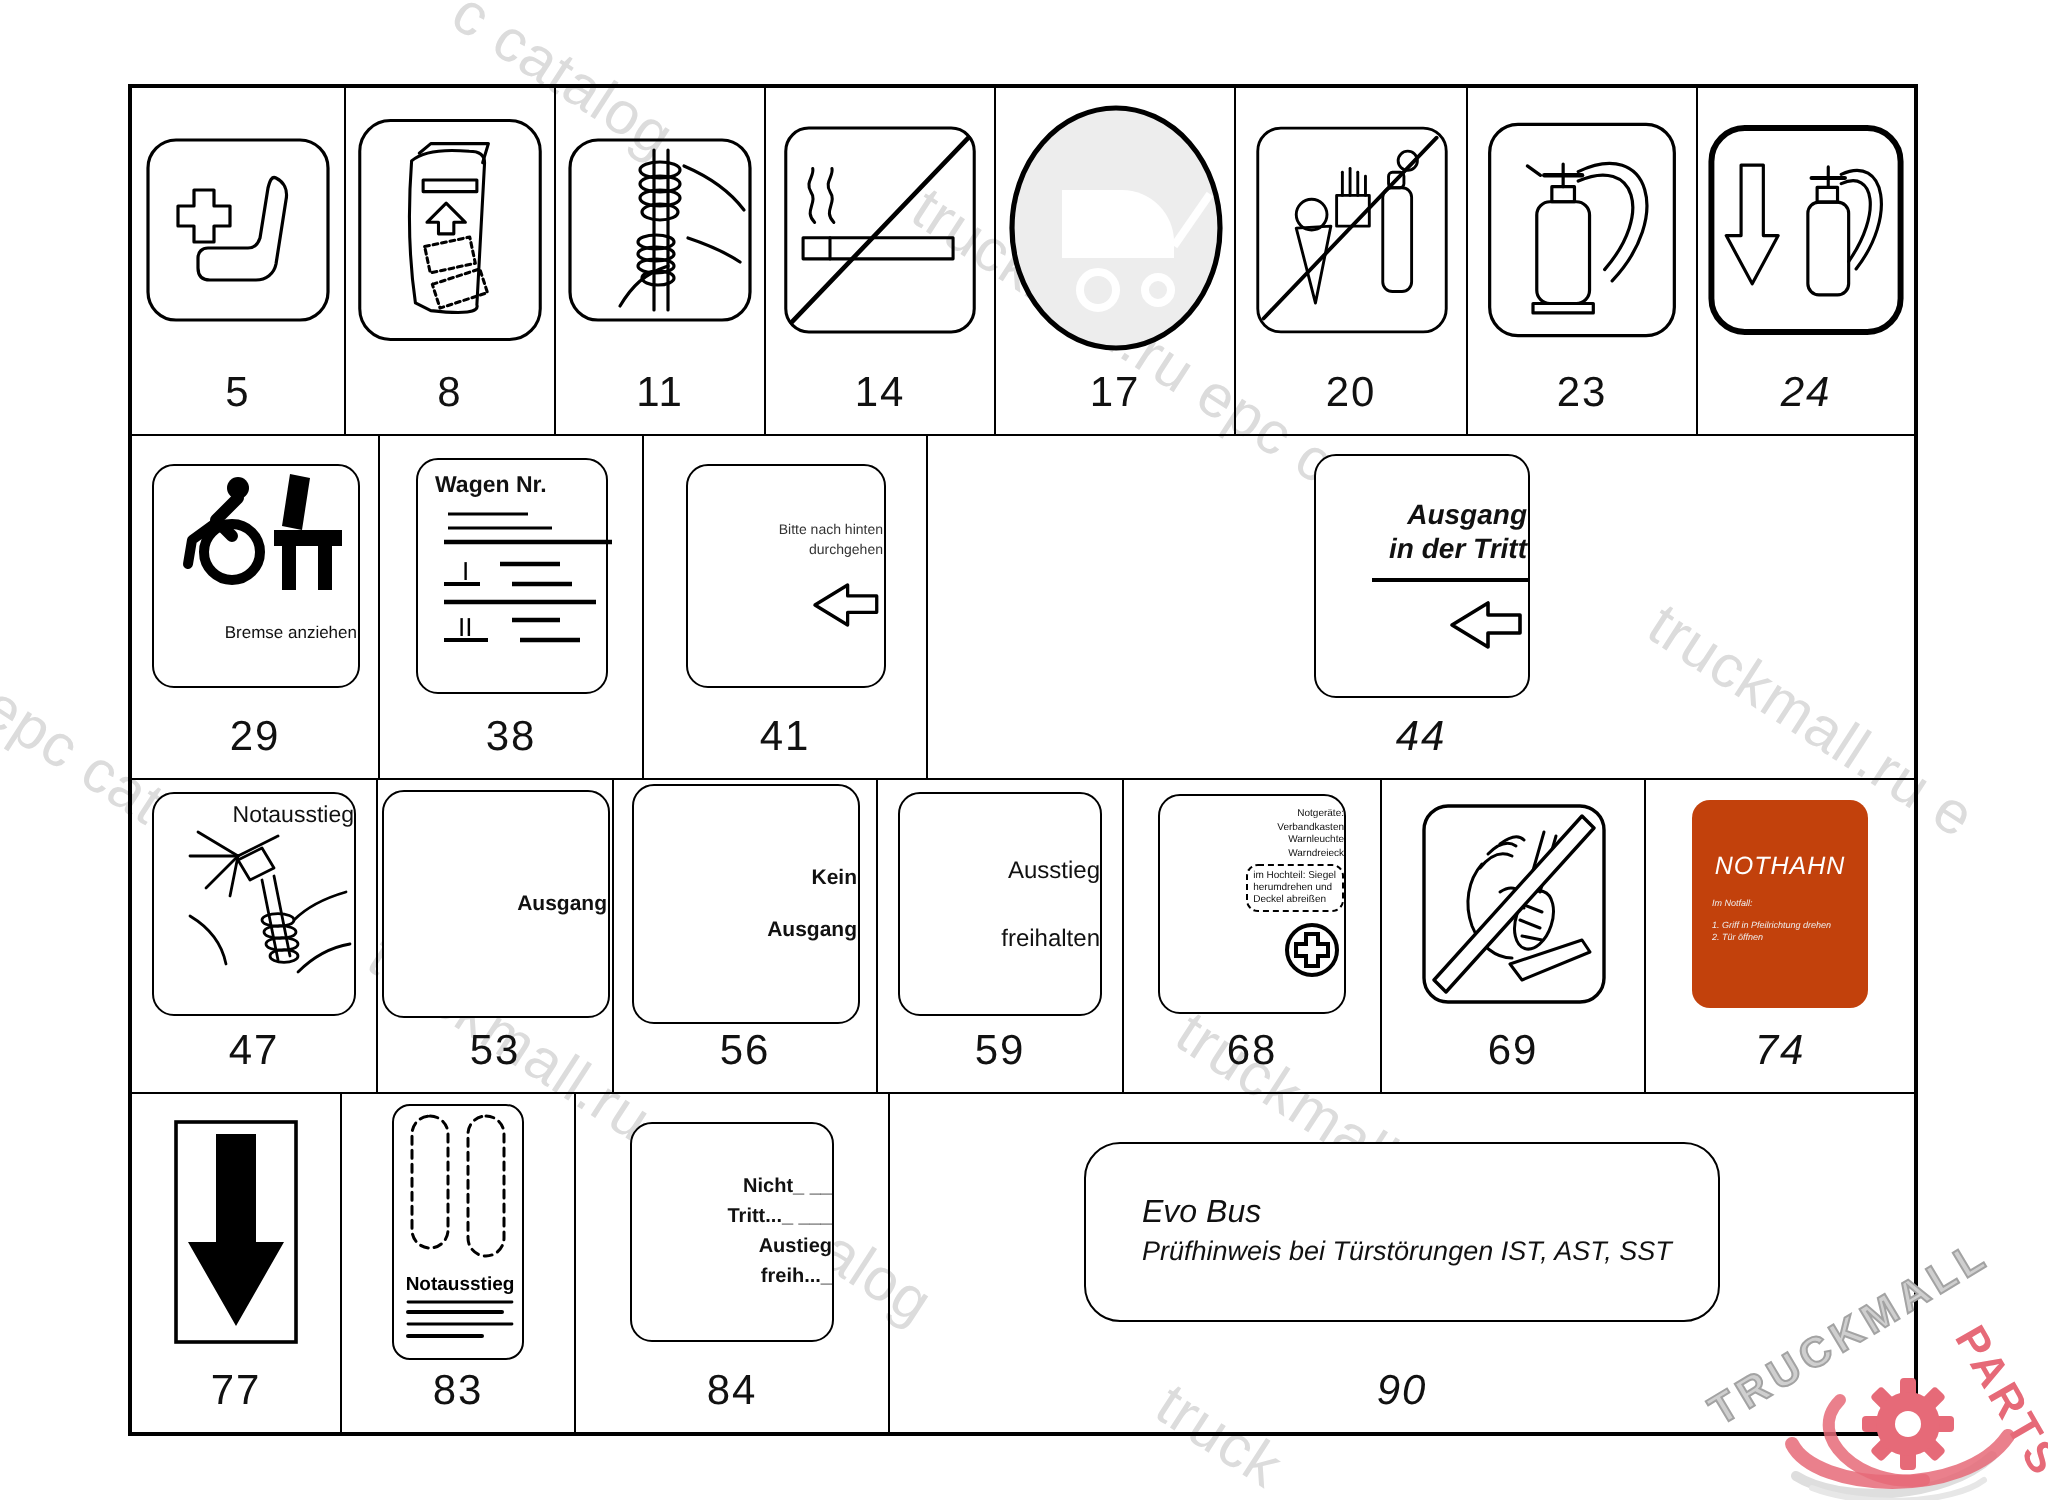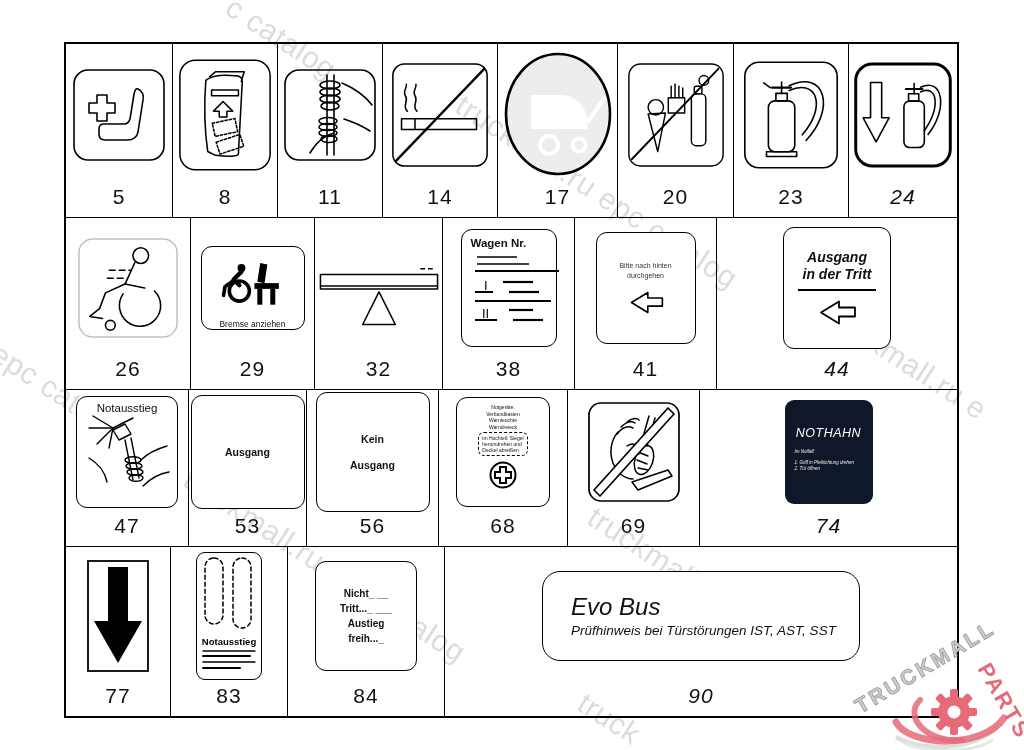--- a/index.html
+++ b/index.html
@@ -13,21 +13,21 @@
         box-sizing:border-box;z-index:1;}
   .row{display:flex;box-sizing:border-box;border-bottom:1.4px solid #000;}
   .row:last-child{border-bottom:none;}
   .cell{box-sizing:border-box;border-right:1.4px solid #000;display:flex;flex-direction:column;
         align-items:center;justify-content:flex-end;position:relative;}
   .cell:last-child{border-right:none;flex:1;font-style:italic;}
   .art{flex:1;display:flex;align-items:center;justify-content:center;width:100%;}
   .num{font-size:21px;margin-bottom:8px;letter-spacing:1px;}
   
   .card{border:1.7px solid #000;border-radius:11px;background:#fff;box-sizing:border-box;
-        display:flex;flex-direction:column;align-items:center;}
+        display:flex;flex-direction:column;align-items:flex-end;}
   svg{display:block;}
   .rule{border-top:2px solid #000;}
   
   .s35{width:96px;height:108px;justify-content:center;font-size:10px;line-height:13px;text-align:center;}
   .s35 .l1{font-size:11px;font-weight:bold;}
   
   .s38{width:96px;height:118px;align-items:flex-start;padding:7px 0 0 9px;}
   .s38 .ttl{font-size:11.5px;font-weight:bold;}
   
   .s41{width:100px;height:112px;justify-content:center;font-size:7px;line-height:10px;text-align:center;color:#333;}
@@ -36,30 +36,30 @@
   
   .s47{width:102px;height:112px;padding-top:5px;font-size:11.5px;}
   
   .s53{width:114px;height:114px;justify-content:center;font-size:10.5px;font-weight:bold;}
   .s56{width:114px;height:120px;justify-content:center;font-size:10.5px;font-weight:bold;line-height:26px;}
   .s59{width:102px;height:112px;justify-content:center;font-size:12px;line-height:34px;}
   
   .s68{width:94px;height:110px;padding-top:6px;font-size:5px;line-height:6.5px;text-align:center;}
   .s68 .dbox{border:1px dashed #000;border-radius:6px;padding:2px 3px;margin-top:2px;font-size:5px;line-height:6px;text-align:left;}
   
-  .s74{width:88px;height:104px;background:#0f172a;border-radius:9px;color:#fff;align-items:center;border:none;}
+  .s74{width:88px;height:104px;background:#c2410c;border-radius:9px;color:#fff;align-items:center;border:none;}
   .s74 .ttl{font-size:12.5px;margin-top:26px;letter-spacing:.5px;}
   .s74 .tiny{font-size:4.5px;line-height:6px;align-self:flex-start;padding-left:10px;margin-top:9px;color:#eee;}
   
   .s83{width:66px;height:128px;border-radius:9px;}
   
   .s84{width:102px;height:110px;justify-content:center;font-size:10px;font-weight:bold;line-height:15px;text-align:center;}
   
   .s90{width:318px;height:90px;border-radius:18px;align-items:flex-start;padding-left:28px;justify-content:center;}
-  .s90 .ttl{font-size:24px;}
+  .s90 .ttl{font-size:16px;}
   .s90 .sub{font-size:13.5px;margin-top:2px;}
   
   .logo{position:absolute;left:835px;top:640px;width:190px;height:110px;z-index:2;}
   .logo .w1{position:absolute;left:22px;top:56px;font-size:21px;font-weight:bold;letter-spacing:3px;
             color:#cfcfcf;-webkit-text-stroke:1px #a3a3a3;transform:rotate(-31deg);transform-origin:0 50%;}
   .logo .w2{position:absolute;left:148px;top:12px;font-size:22px;font-weight:bold;letter-spacing:2px;
             color:#e66a78;transform:rotate(60deg);transform-origin:0 50%;}
   .logo svg{position:absolute;left:55px;top:40px;}
 </style>
 </head>
@@ -203,67 +203,40 @@
             <path d="M74 29 C98 18 104 52 82 80"></path>
             <path d="M74 34 C92 26 96 50 78 76"></path>
           </svg>
         </div>
         <div class="num">24</div>
       </div>
     </div>
 
     <div class="row" style="height:172px">
 
-      <div class="cell" style="width:125px">
-        <div class="art">
-          <svg width="104" height="104" viewBox="0 0 106 106" fill="none" stroke="#000" stroke-width="1.6" stroke-linejoin="round" stroke-linecap="round">
-            <rect x="3" y="3" width="100" height="100" rx="14" stroke="#c3c3c3"></rect>
-            <circle cx="66" cy="20" r="8"></circle>
-            <line x1="60" y1="27" x2="50" y2="49"></line>
-            <line x1="34" y1="35" x2="56" y2="35" stroke-dasharray="6,4"></line>
-            <line x1="32" y1="43" x2="52" y2="43" stroke-dasharray="6,4"></line>
-            <line x1="50" y1="49" x2="70" y2="53"></line>
-            <path d="M48 59 A21 21 0 1 0 80 56"></path>
-            <path d="M50 49 L30 58 L24 74 L14 82 L27 84"></path>
-            <circle cx="35" cy="91" r="5"></circle>
-          </svg>
-        </div>
-        <div class="num">26</div>
-      </div>
 
       <div class="cell" style="width:124px">
         <div class="art">
-          <div class="card" style="width:104px;height:84px;padding-top:16px">
+          <div class="card" style="width:104px;height:112px;padding-top:4px">
             <svg width="88" height="64" viewBox="0 0 88 64" fill="none" stroke="#000" stroke-linejoin="round" stroke-linecap="round">
               <circle cx="28" cy="7" r="5.5" fill="#000" stroke="none"></circle>
               <path d="M28 12 L17 23 L25 31" stroke-width="6"></path>
               <circle cx="25" cy="39" r="14" stroke-width="5"></circle>
               <path d="M16 25 L5 33 L3 45" stroke-width="5"></path>
               <polygon points="54,0 64,2 60,28 50,26" fill="#000" stroke="none"></polygon>
               <rect x="46" y="28" width="34" height="8" fill="#000" stroke="none"></rect>
               <rect x="50" y="36" width="7" height="22" fill="#000" stroke="none"></rect>
               <rect x="68" y="36" width="7" height="22" fill="#000" stroke="none"></rect>
             </svg>
             <div style="font-size:8.5px;margin-top:10px">Bremse anziehen</div>
           </div>
         </div>
         <div class="num">29</div>
       </div>
 
-      <div class="cell" style="width:128px">
-        <div class="art">
-          <svg width="126" height="96" viewBox="0 0 130 100" fill="none" stroke="#000" stroke-width="1.6" stroke-linejoin="round">
-            <line x1="108" y1="30" x2="124" y2="30" stroke-dasharray="5,3"></line>
-            <rect x="4" y="36" width="122" height="15" fill="#fff"></rect>
-            <line x1="4" y1="48" x2="126" y2="48"></line>
-            <polygon points="65,54 48,88 82,88" fill="#fff"></polygon>
-          </svg>
-        </div>
-        <div class="num">32</div>
-      </div>
 
 
       <div class="cell" style="width:132px">
         <div class="art">
           <div class="card s38">
             <div class="ttl">Wagen Nr.</div>
             <svg width="94" height="82" viewBox="0 0 94 82" stroke="#000" stroke-width="1.6" fill="none">
               <line x1="6" y1="8" x2="46" y2="8"></line>
               <line x1="6" y1="15" x2="58" y2="15"></line>
               <line x1="4" y1="22" x2="88" y2="22" stroke-width="2.2"></line>
@@ -350,20 +323,29 @@
       <div class="cell" style="width:132px">
         <div class="art">
           <div class="card s56">
             <div>Kein</div>
             <div>Ausgang</div>
           </div>
         </div>
         <div class="num">56</div>
       </div>
 
+      <div class="cell" style="width:123px">
+        <div class="art">
+          <div class="card s59">
+            <div>Ausstieg</div>
+            <div>freihalten</div>
+          </div>
+        </div>
+        <div class="num">59</div>
+      </div>
 
       <div class="cell" style="width:129px">
         <div class="art">
           <div class="card s68">
             <div>Notgeräte:</div>
             <div>Verbandkasten</div>
             <div>Warnleuchte</div>
             <div>Warndreieck</div>
             <div class="dbox">
               <div>im Hochteil: Siegel</div>

